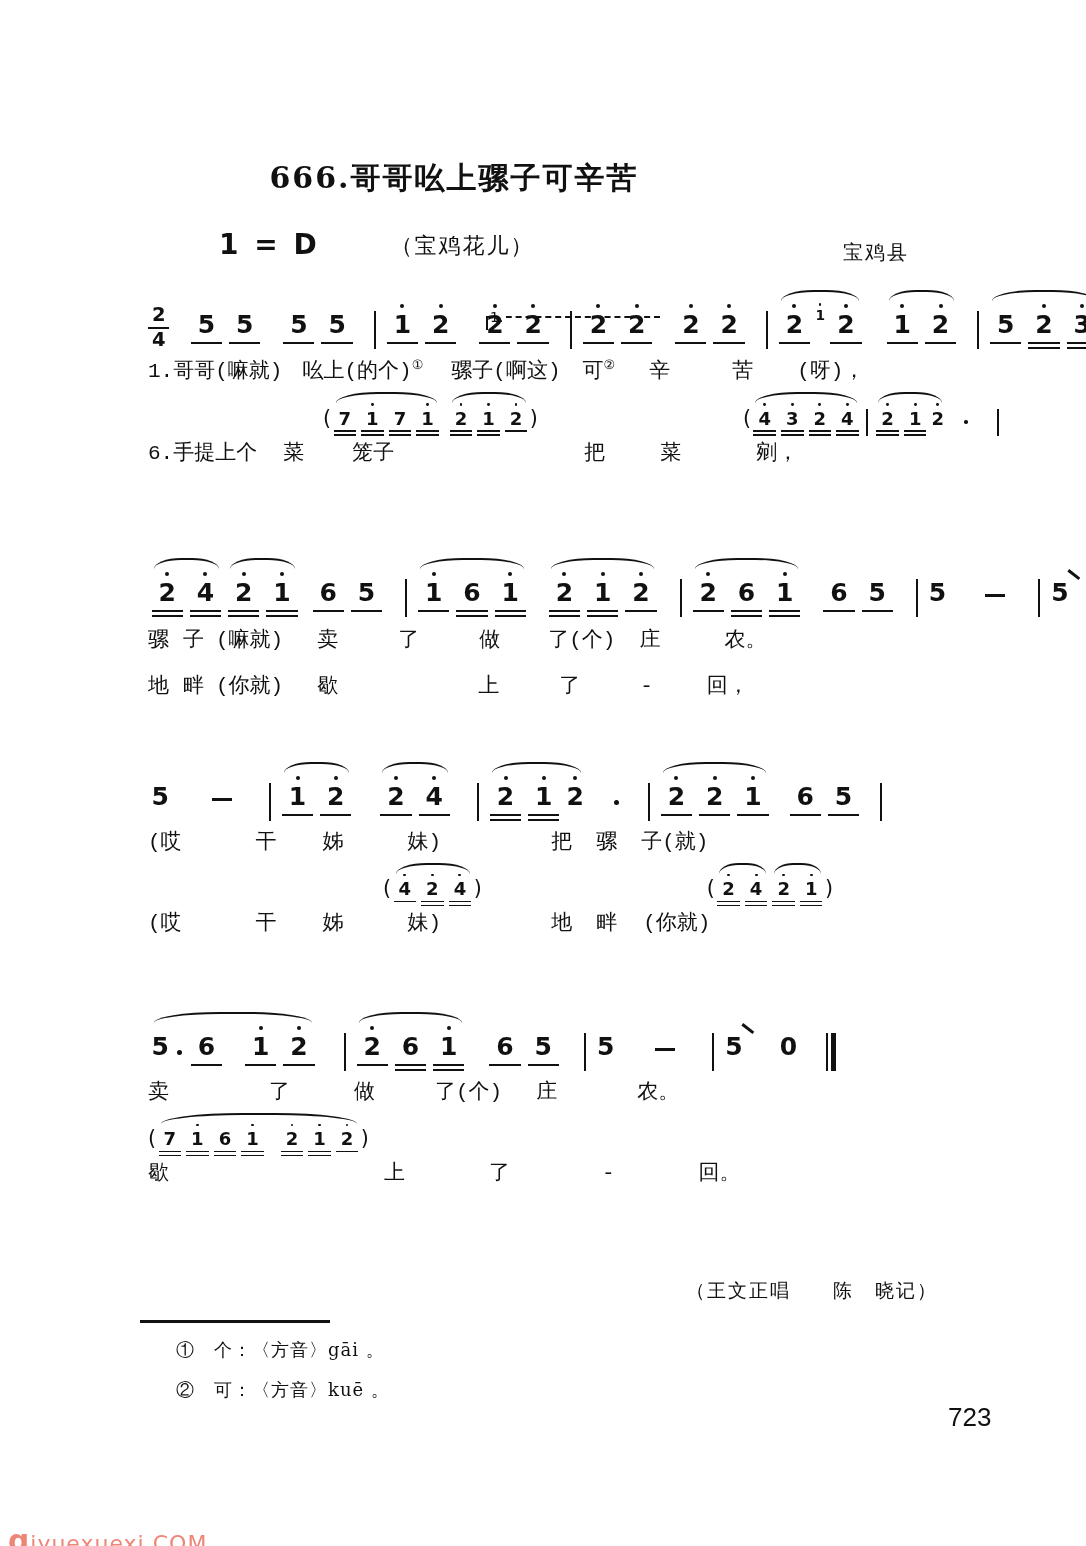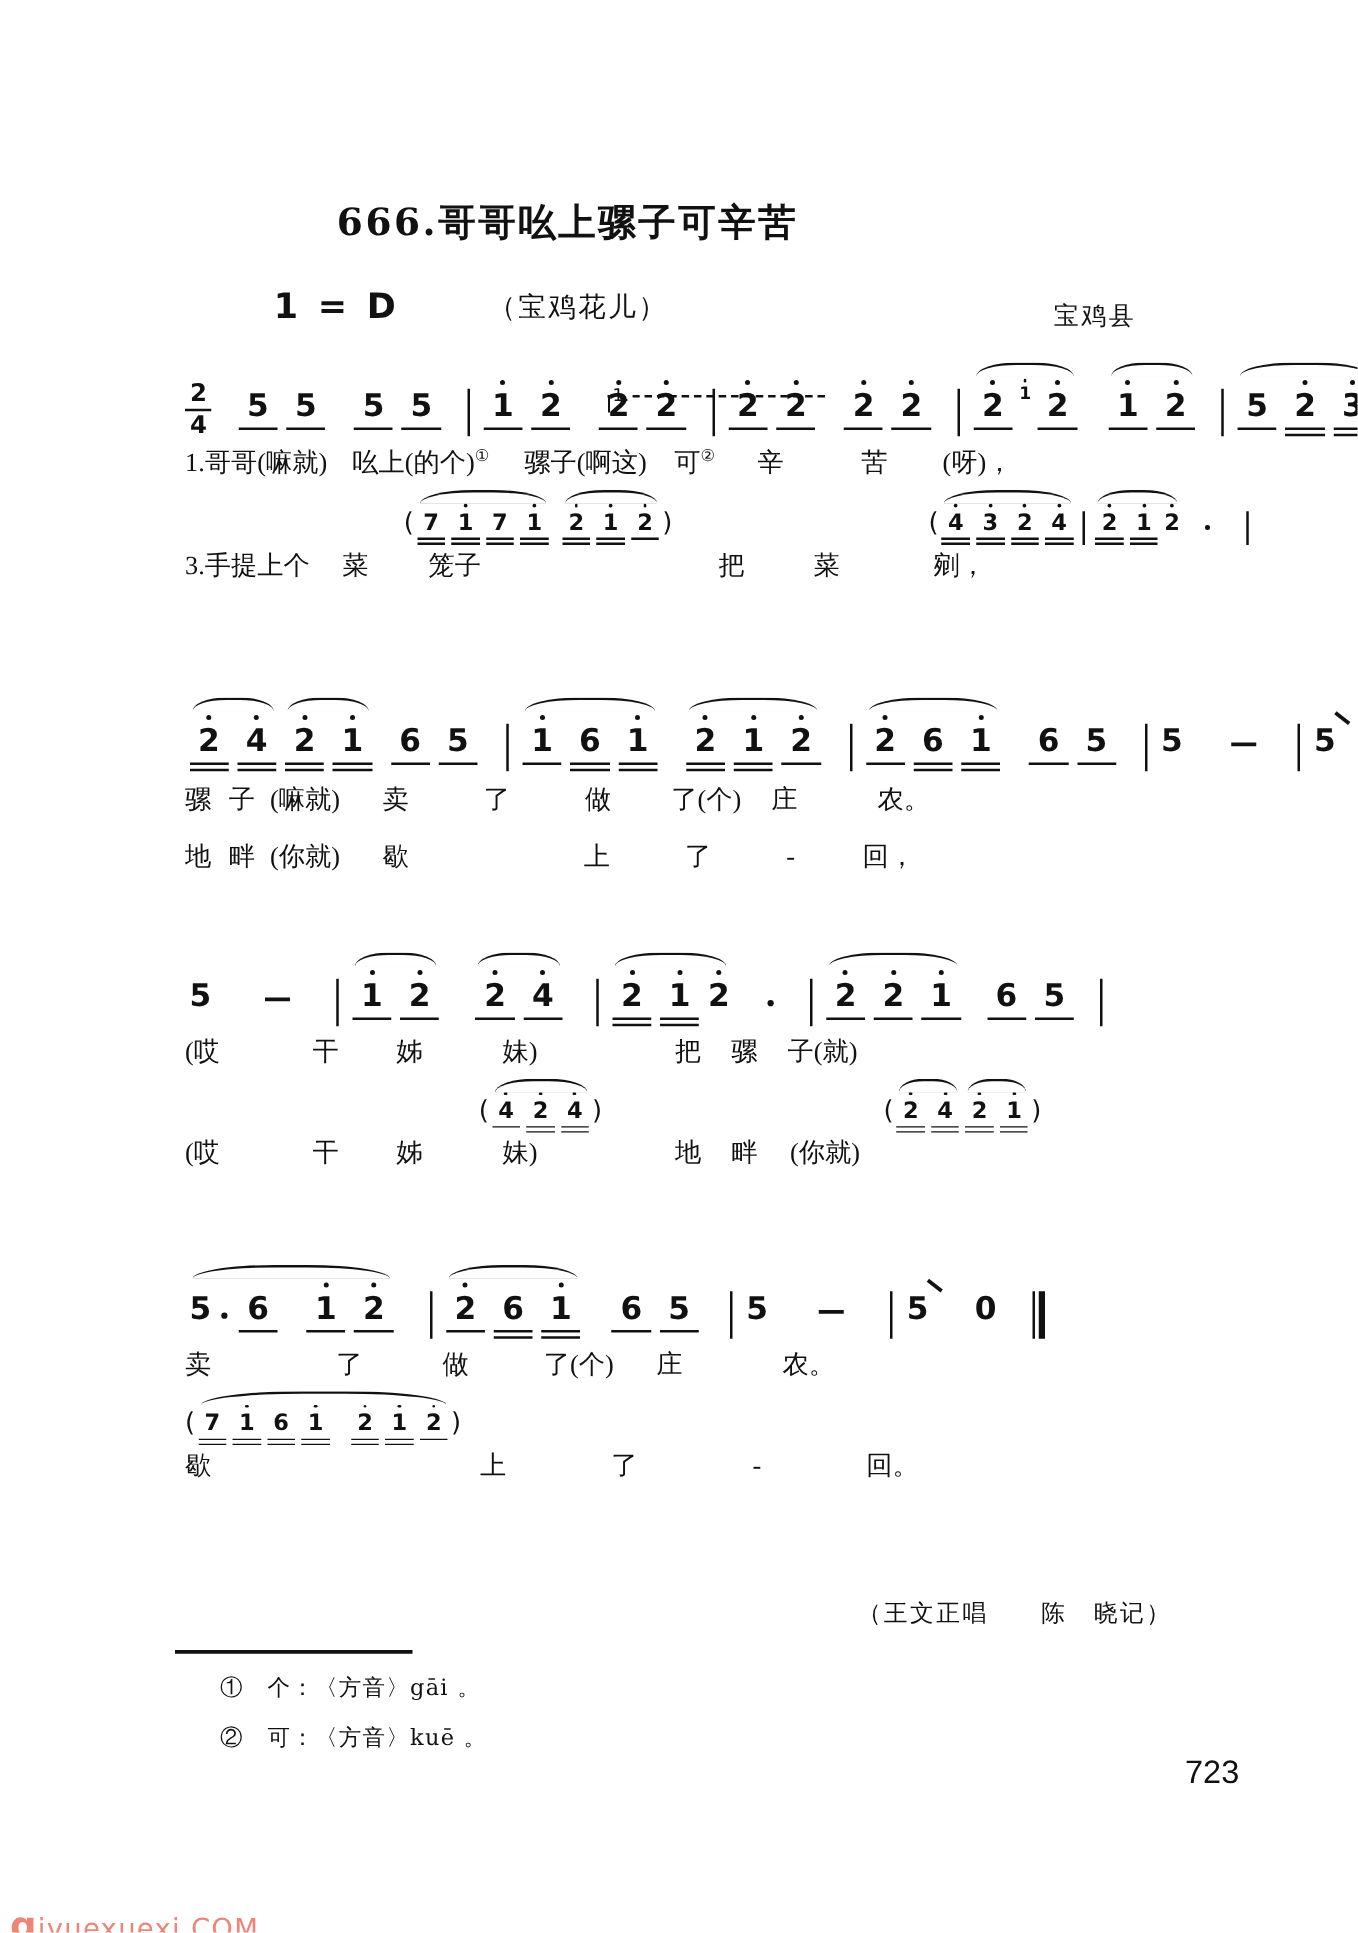--- a/index.html
+++ b/index.html
@@ -42,21 +42,21 @@
   .paren{font-size:1.15em;margin-top:.25em;flex:0 0 auto;}
   .tsig{display:inline-flex;flex-direction:column;align-items:center;margin:.25em .4em 0 0;
         font-weight:bold;font-size:.78em;line-height:1.05;flex:0 0 auto;}
   .tsig i{display:block;width:1.1em;height:.12em;background:#111;margin:.06em 0;}
   .slur{position:absolute;border-top:2.2px solid #111;
         border-radius:50% 50% 0 0 / 120% 120% 0 0;height:9px;pointer-events:none;}
 
   
   .lrow{display:flex;flex-wrap:nowrap;align-items:baseline;white-space:nowrap;
         font-size:21px;height:30px;margin:2px 0 2px 0;width:max-content;
-        font-family:Liberation Serif, serif;}
+        font-family:Liberation Mono, monospace;}
   .lrow sup{font-size:13px;}
   #sys2 .lrow{margin-top:8px;margin-bottom:16px;}
 
   .attribution{top:1278px;left:686px;font-size:19px;letter-spacing:2px;font-family:"DejaVu Serif",serif;}
   .fnrule{top:1320px;left:140px;width:190px;height:3px;background:#111;}
   .fn{left:176px;font-size:18px;letter-spacing:1px;font-family:"DejaVu Serif",serif;}
   .fn1{top:1338px;} .fn2{top:1378px;}
   .pageno{top:1402px;left:948px;font-size:26px;font-family:Liberation Sans, sans-serif;}
   .watermark{top:1492px;left:8px;font-size:22px;letter-spacing:1px;margin-top:31px;}
   .watermark::first-letter{font-weight:bold;font-size:1.35em;}
@@ -424,21 +424,21 @@
         <span class="sp" style="width: 14px;"></span>
         <span class="adot"></span>
         <span class="sp" style="width: 20px;"></span>
         <span class="bar"></span>
         <span class="slur" style="left: 188px; width: 101px; top: -8px;"></span>
         <span class="slur" style="left: 304px; width: 74px; top: -8px;"></span>
         <span class="slur" style="left: 607px; width: 102px; top: -8px;"></span>
         <span class="slur" style="left: 730px; width: 64px; top: -8px;"></span>
       </div>
     <div class="lrow">
-        <span>3.手提</span>
+        <span>6.手提</span>
         <span>上个</span>
         <span class="sp" style="width: 26px;"></span>
         <span>菜</span>
         <span class="sp" style="width: 48px;"></span>
         <span>笼子</span>
         <span class="sp" style="width: 190px;"></span>
         <span>把</span>
         <span class="sp" style="width: 55px;"></span>
         <span>菜</span>
         <span class="sp" style="width: 75px;"></span>

